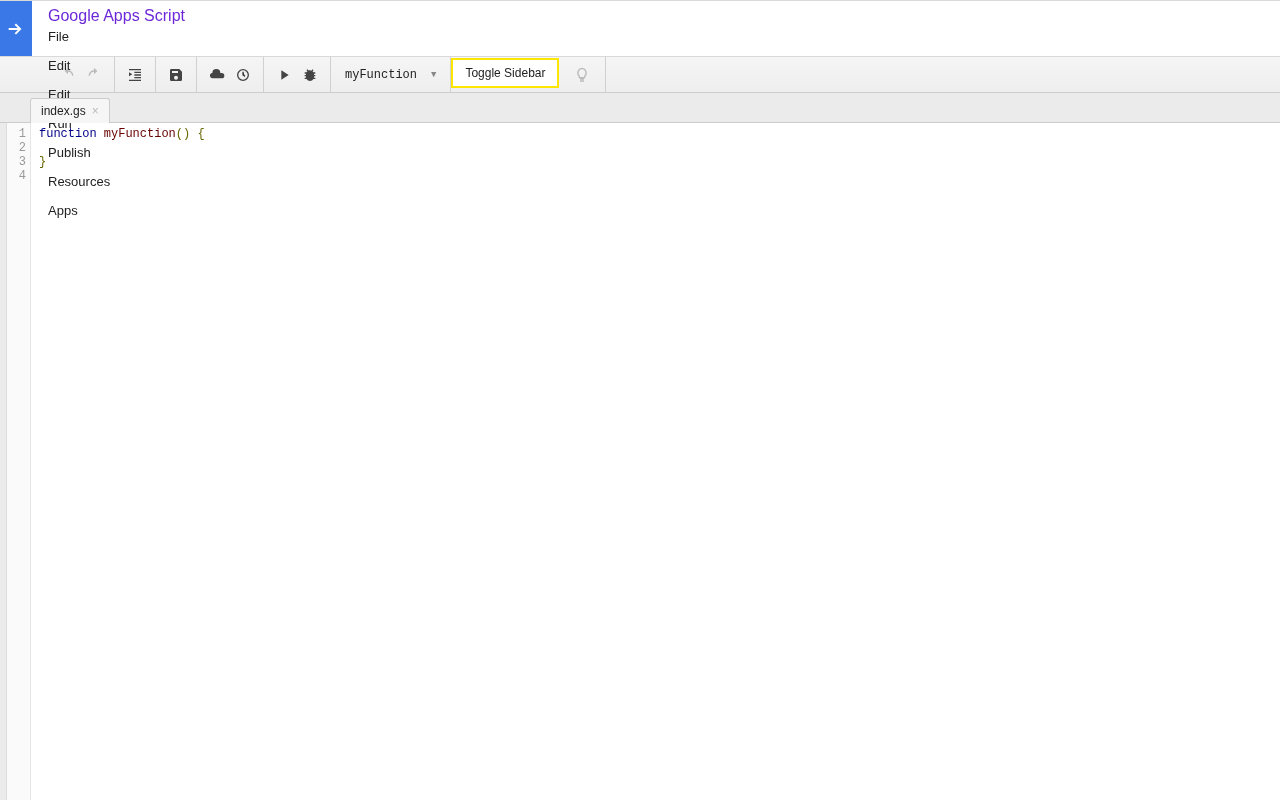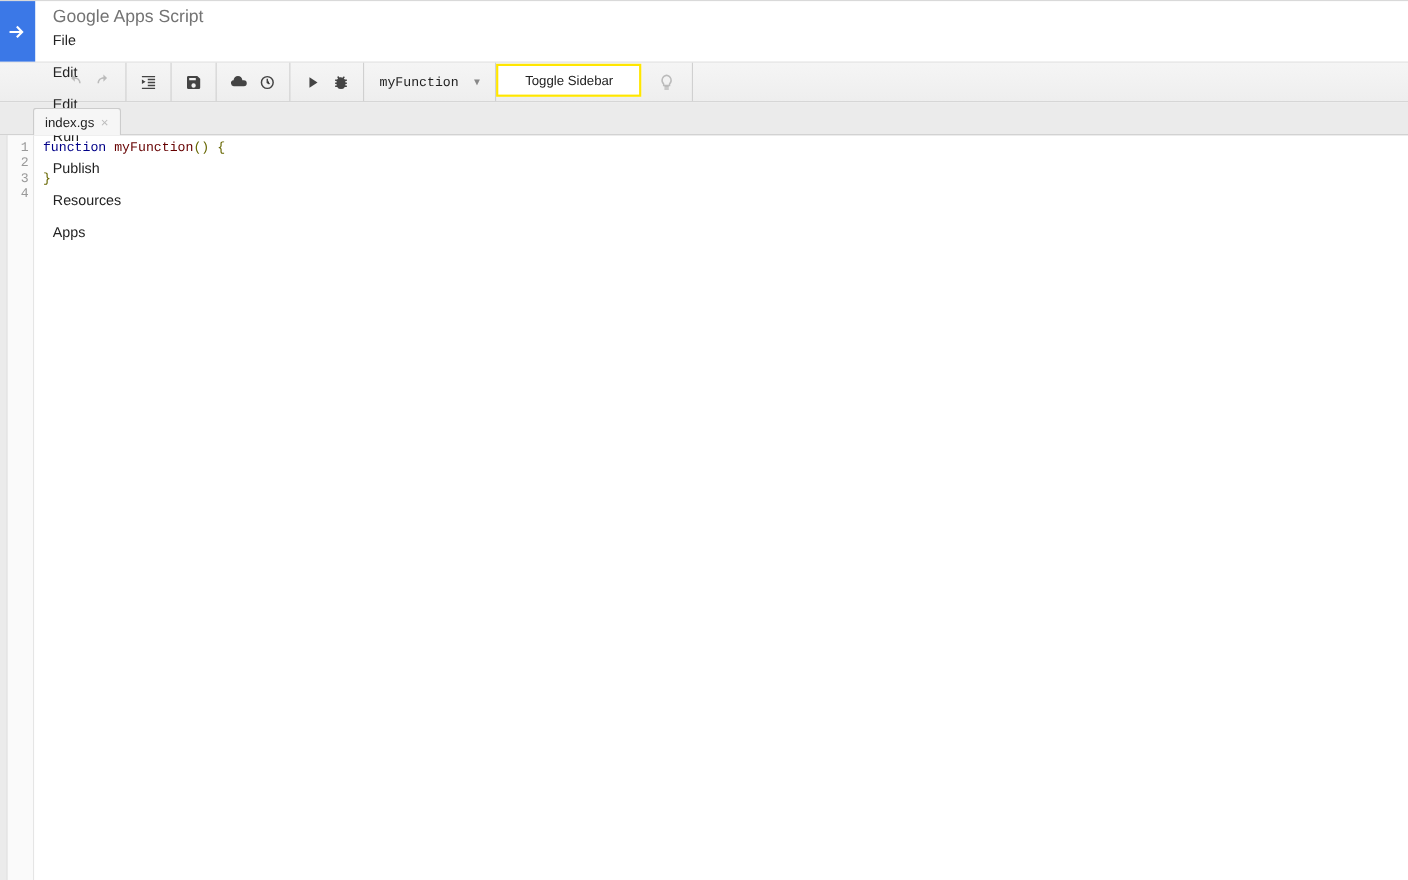--- a/index.html
+++ b/index.html
@@ -2,32 +2,32 @@
 <html><head>
 <meta charset="utf-8">
 <style>
 * { margin: 0; padding: 0; box-sizing: border-box; }
 body { font-family: Arial, sans-serif; font-size: 13px; color: #222; background: #fff; width: 1280px; height: 800px; overflow: hidden; }
 
 .header-row { display: flex; align-items: stretch; border-bottom: 1px solid #d9d9d9; border-top: 1px solid #d9d9d9; height: 57px; }
 .logo-box { width: 32px; background: #3b78e7; display: flex; align-items: center; justify-content: center; }
 .logo-box svg { width: 22px; height: 22px; }
 .header-texts { padding: 6px 0 0 16px; }
-.app-title { font-size: 16px; color: #737373; font-weight: 400; margin-bottom: 4px; }
+.app-title { font-size: 16px; color: #6d28d9; font-weight: 400; margin-bottom: 4px; }
 .menu-bar { display: flex; gap: 14px; margin-top: 4px; flex-direction: column; }
 .menu-item { font-size: 13px; color: #222; cursor: pointer; }
 
 .toolbar { height: 36px; background: linear-gradient(#f5f5f5,#eeeeee); border-bottom: 1px solid #ccc; display: flex; align-items: stretch; padding-left: 48px; }
 .tb-group { display: flex; align-items: center; border-right: 1px solid #d0d0d0; padding: 0 7px; }
 .tb-btn { width: 22px; height: 22px; margin: 0 2px; display: flex; align-items: center; justify-content: center; cursor: pointer; color: #444; }
 .tb-btn.disabled { color: #bbb; }
 .tb-btn svg { width: 16px; height: 16px; }
 .fn-select { display: flex; align-items: center; font-family: "Courier New", monospace; font-size: 12px; padding: 0 14px; gap: 14px; cursor: pointer; border-right: 1px solid #d0d0d0;}
 .fn-select .caret { font-size: 9px; color: #888; }
-.toggle-sidebar { display: flex; align-items: center; font-size: 12px; padding: 0 24px; border: 2px solid #ffe600; background: #fff; cursor: pointer; height: 30px; margin: 1px 0; border-right:2px solid #ffe600; }
+.toggle-sidebar { display: flex; align-items: center; font-size: 12px; padding: 0 12px; border: 2px solid #ffe600; background: #fff; cursor: pointer; height: 30px; margin: 1px 0; border-right:2px solid #ffe600; }
 .lightbulb-wrap { display: flex; align-items: center; padding: 0 10px; border-right: 1px solid #d0d0d0; }
 .lightbulb { color: #bbb; }
 
 .tabs-bar { height: 30px; background: #ebebeb; border-bottom: 1px solid #ccc; display: flex; align-items: flex-end; padding-left: 30px; }
 .file-tab { background: #f6f6f6; border: 1px solid #ccc; border-bottom: none; padding: 5px 10px 5px 10px; font-size: 12px; border-radius: 3px 3px 0 0; display: flex; align-items: center; gap: 6px; position: relative; top: 1px;}
 .tab-close { color: #bbb; font-size: 12px; cursor: pointer; }
 
 .editor-wrap { display: flex; height: calc(800px - 57px - 36px - 30px); }
 .left-gutter { width: 7px; background: #ebebeb; border-right: 1px solid #ddd; }
 .line-numbers { width: 24px; background: #fafafa; border-right: 1px solid #e5e5e5; text-align: right; padding: 4px 4px 0 0; font-family: "Courier New", monospace; font-size: 12px; color: #999; line-height: 14px; }

